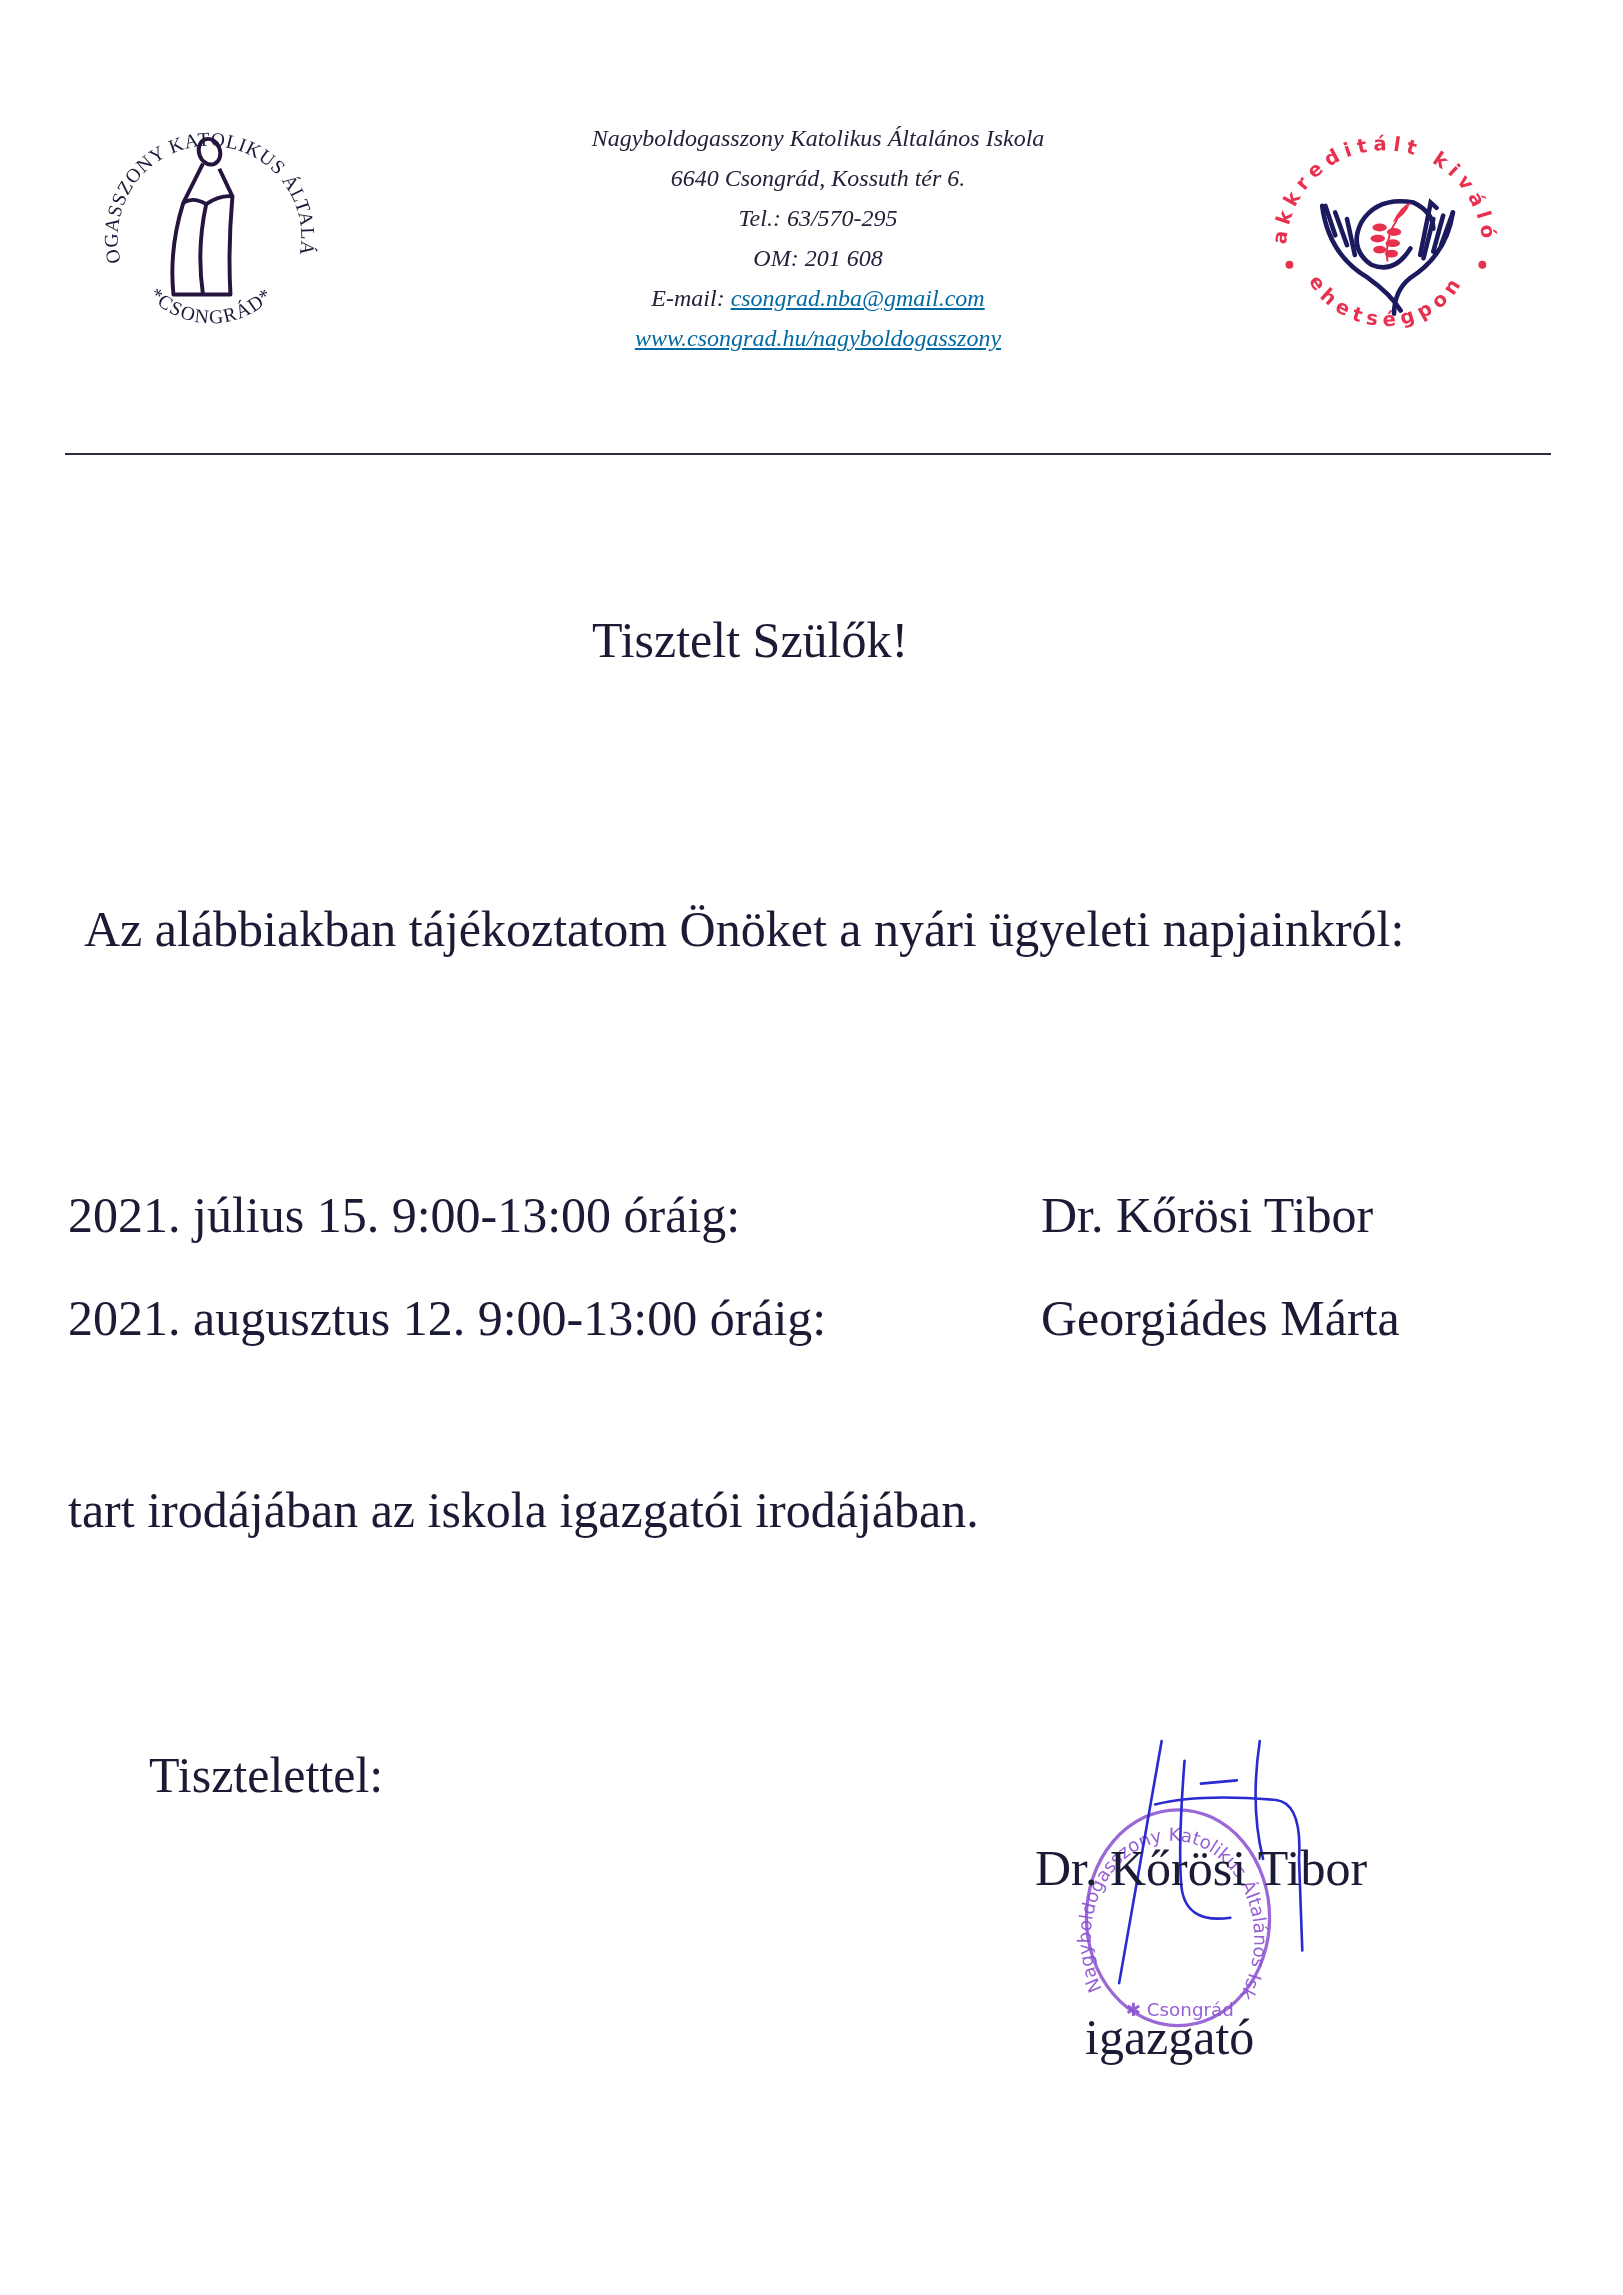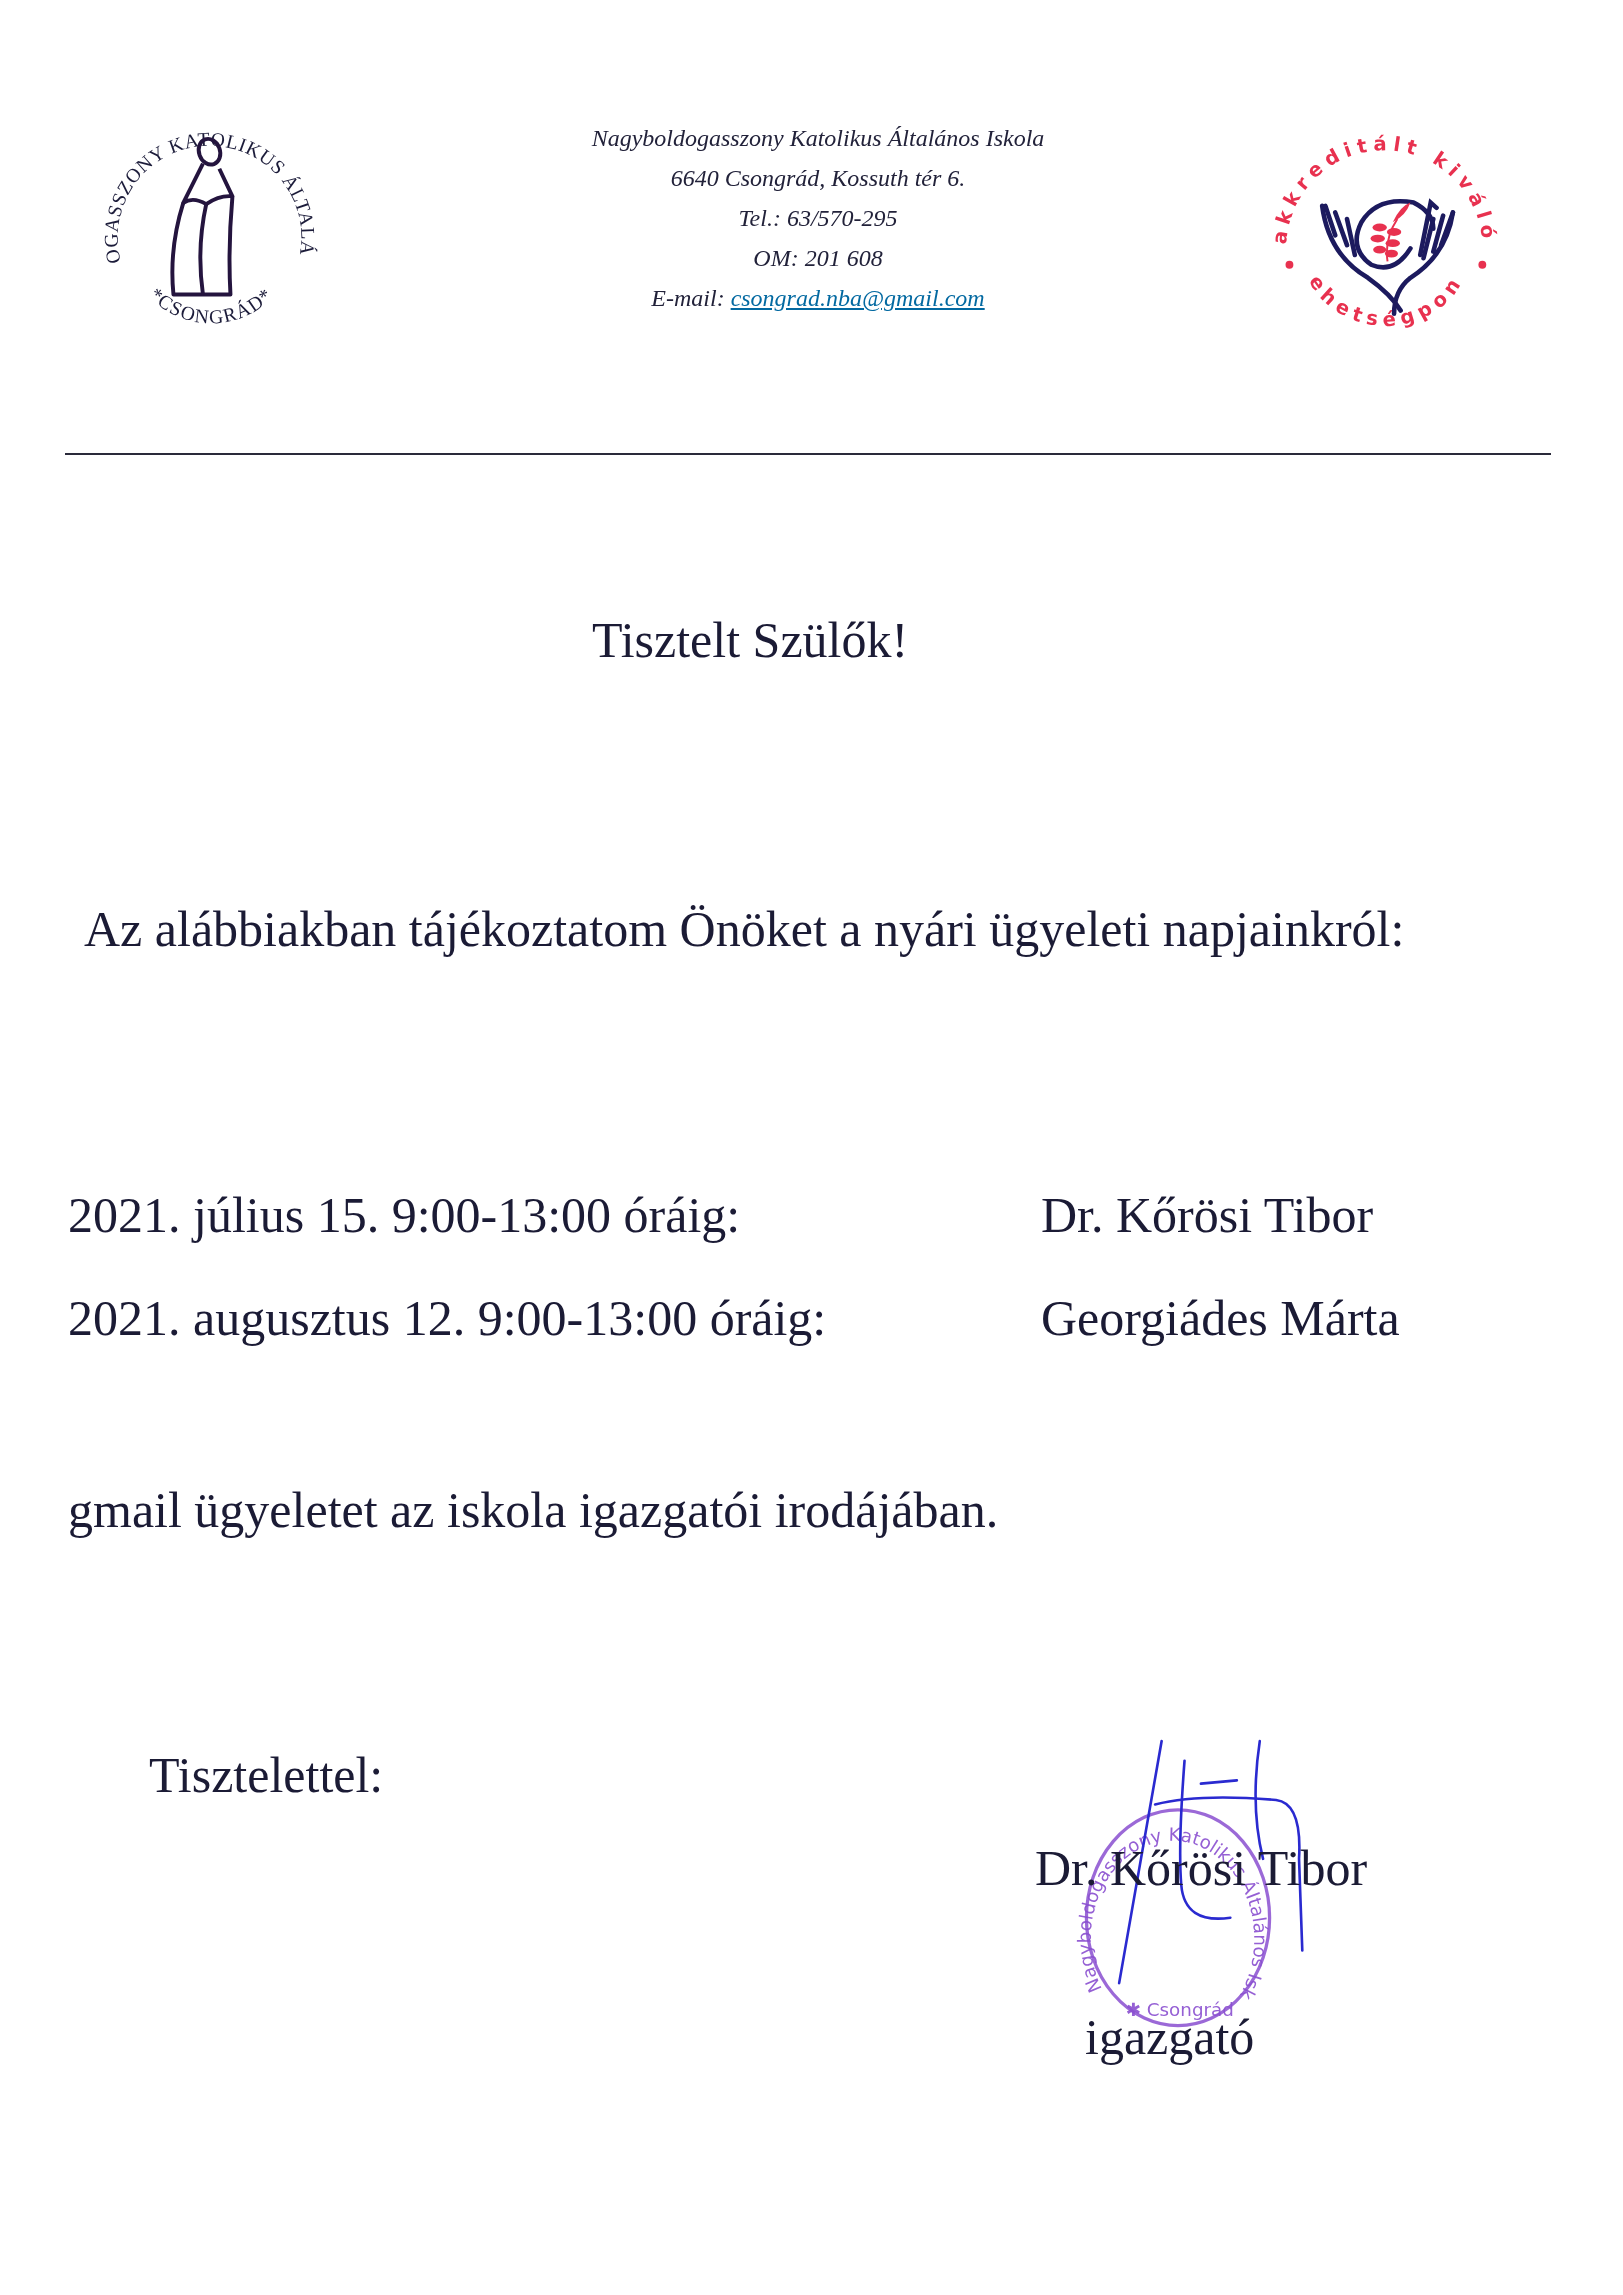--- a/index.html
+++ b/index.html
@@ -58,20 +58,21 @@
 </div>
 
 <div class="abs contact">
   <span class="line">Nagyboldogasszony Katolikus Általános Iskola</span>
   <span class="line">6640 Csongrád, Kossuth tér 6.</span>
   <span class="line">Tel.: 63/570-295</span>
   <span class="line">OM: 201 608</span>
   <span class="line">
     <span>E-mail: </span><a>csongrad.nba@gmail.com</a>
   </span>
+  <span class="line"><a>www.csongrad.hu/nagyboldogasszony</a></span>
 </div>
 
 <div class="abs talent-logo">
   <svg width="288" height="255" viewBox="0 0 440 390">
     <defs>
       <path id="tTop" d="M 75 230 A 150 150 0 0 1 375 230"></path>
       <path id="tBot" d="M 110 280 A 130 120 0 0 0 345 280"></path>
     </defs>
     <text font-family="DejaVu Sans, sans-serif" font-weight="bold" font-size="30" fill="#e8314f" letter-spacing="9">
       <textPath href="#tTop" startOffset="50%" text-anchor="middle">akkreditált kiváló</textPath>
@@ -109,21 +110,21 @@
 
 <div class="abs txt row row1">
   <span class="date">2021. július 15. 9:00-13:00 óráig:</span>
   <span class="who">Dr. Kőrösi Tibor</span>
 </div>
 <div class="abs txt row row2">
   <span class="date">2021. augusztus 12. 9:00-13:00 óráig:</span>
   <span class="who">Georgiádes Márta</span>
 </div>
 
-<div class="abs txt closing">gmail ügyeletet az iskola igazgatói irodájában.</div>
+<div class="abs txt closing">tart irodájában az iskola igazgatói irodájában.</div>
 <div class="abs txt regards">Tisztelettel:</div>
 
 <div class="abs sig-svg">
   <svg width="471" height="314" viewBox="0 0 720 480">
     <defs>
       <path id="stampRing" d="M 130 410 A 125 150 0 1 1 330 415"></path>
     </defs>
     <g>
       <ellipse cx="240" cy="290" rx="140" ry="165" fill="none" stroke="#8a4fd0" stroke-width="5" opacity="0.85"></ellipse>
       <text font-family="DejaVu Sans, sans-serif" font-size="28" fill="#8a4fd0" opacity="0.9">

